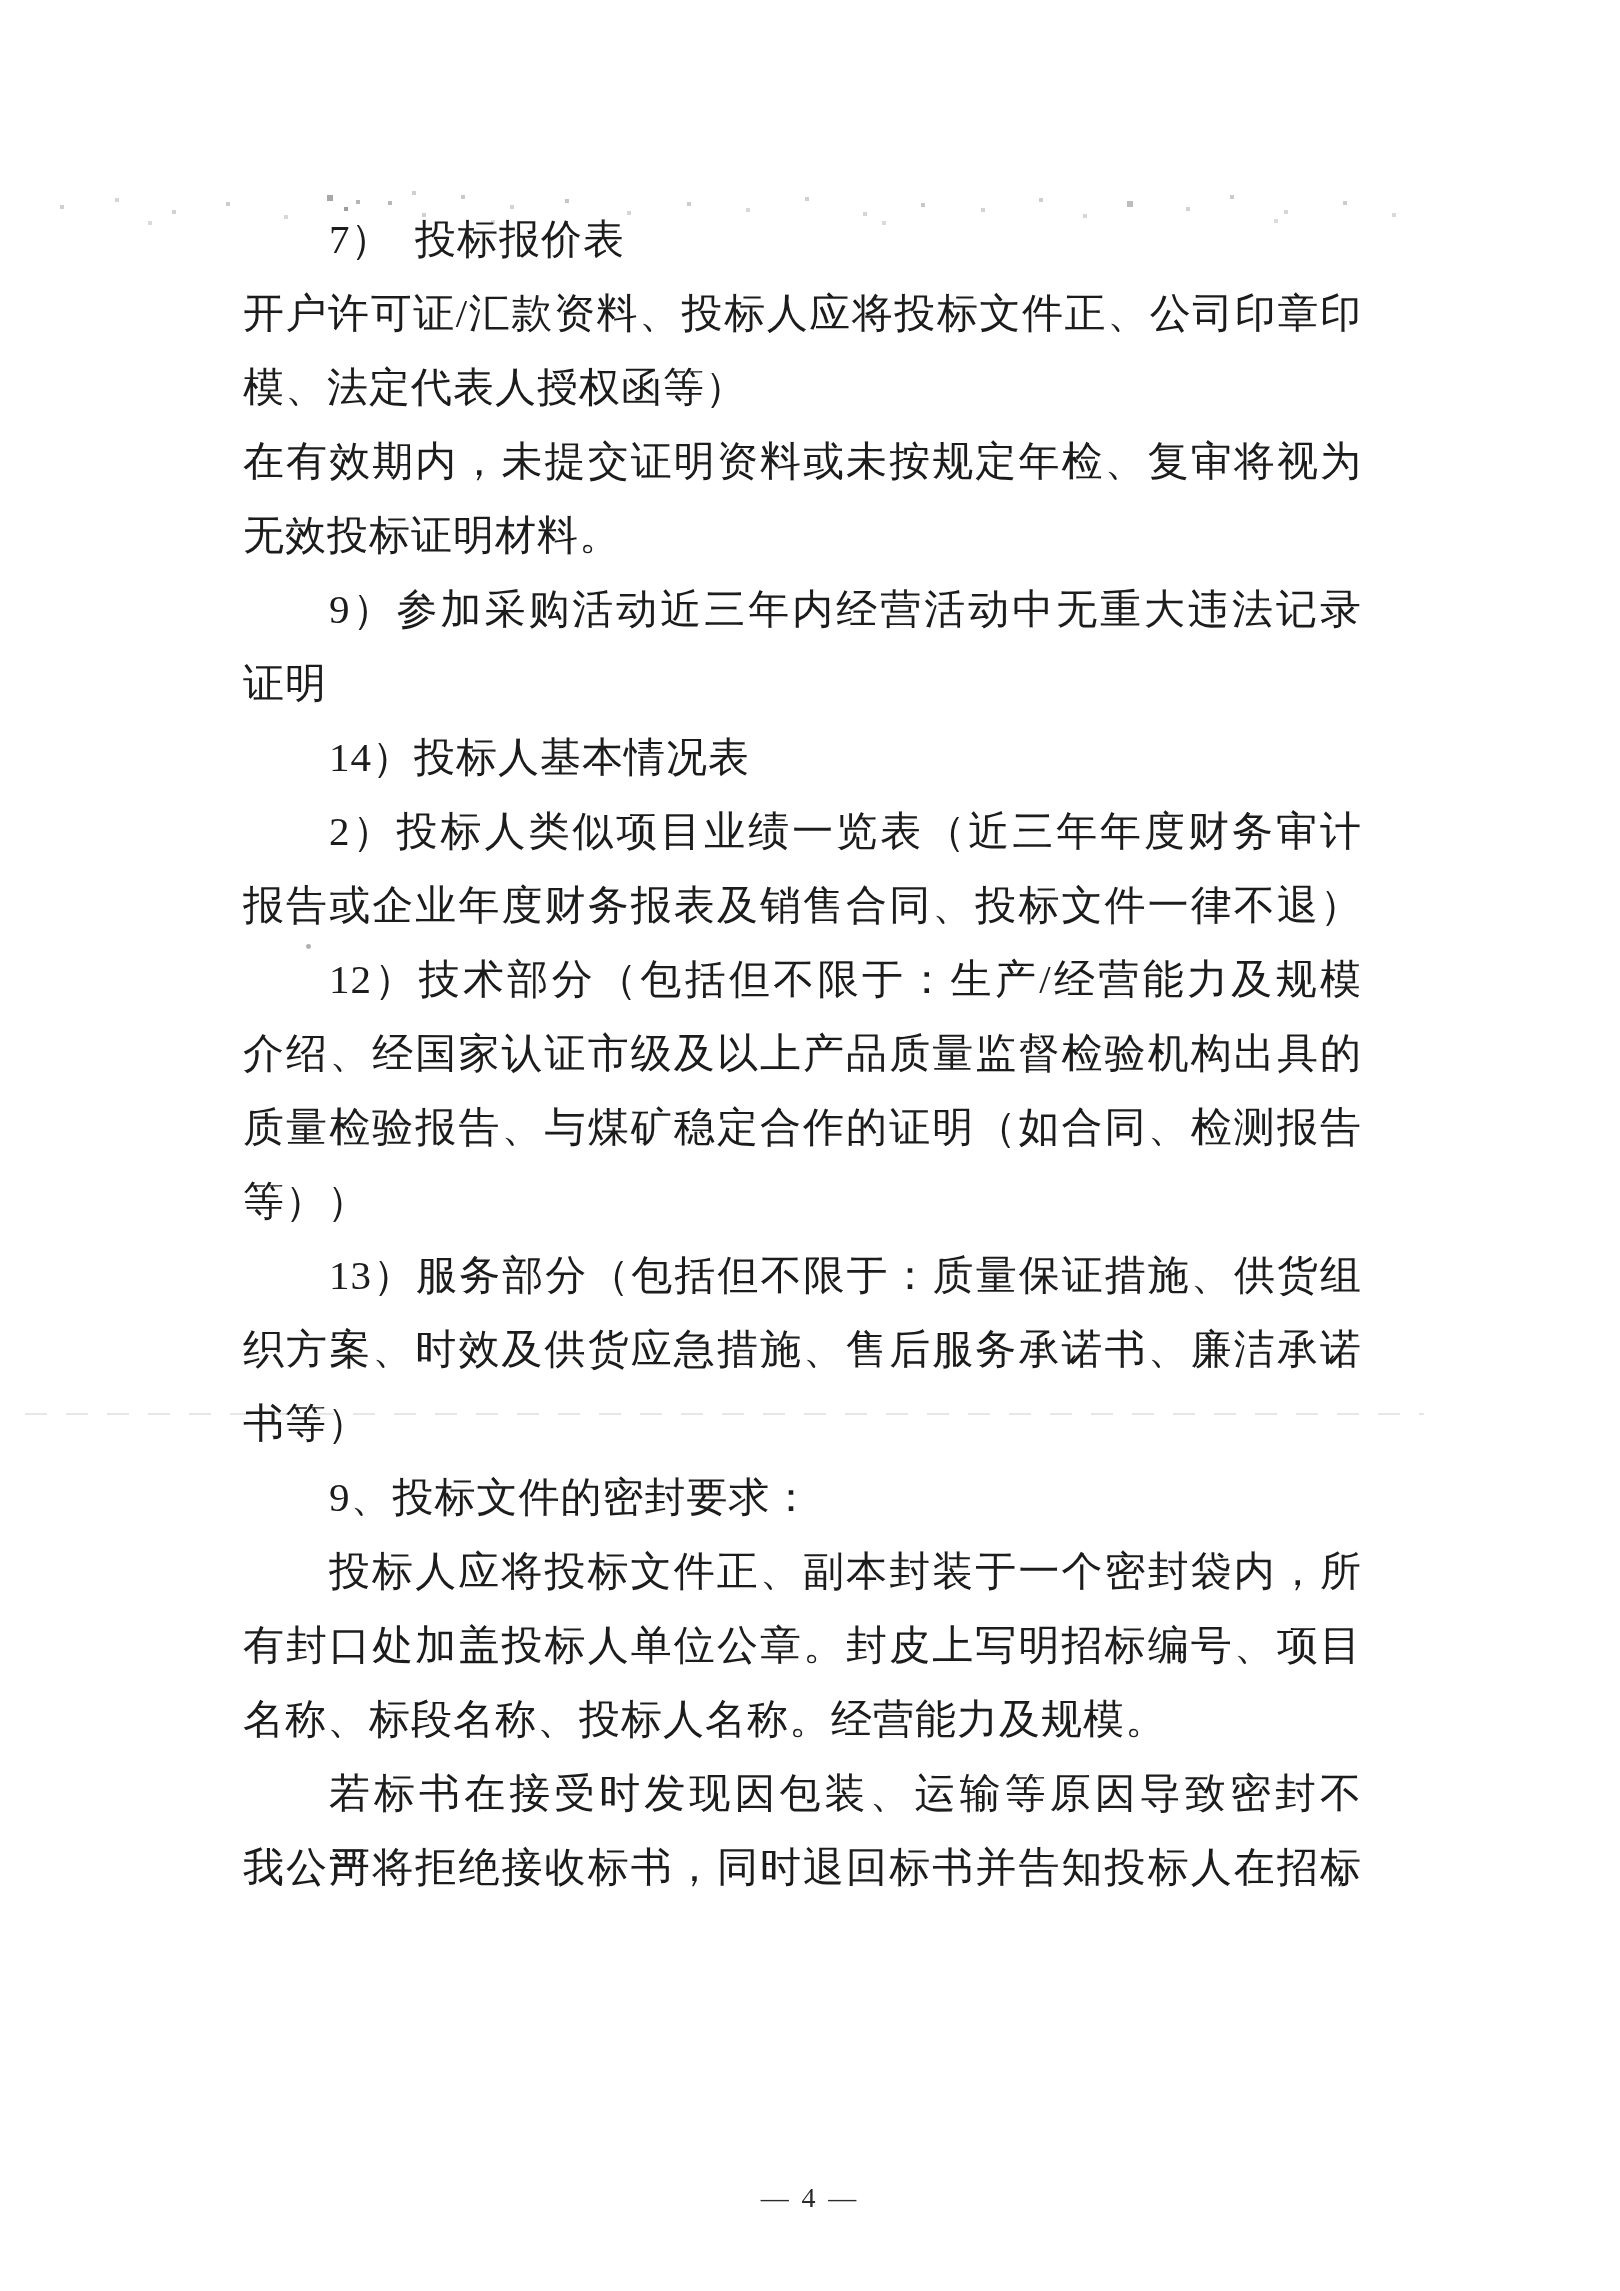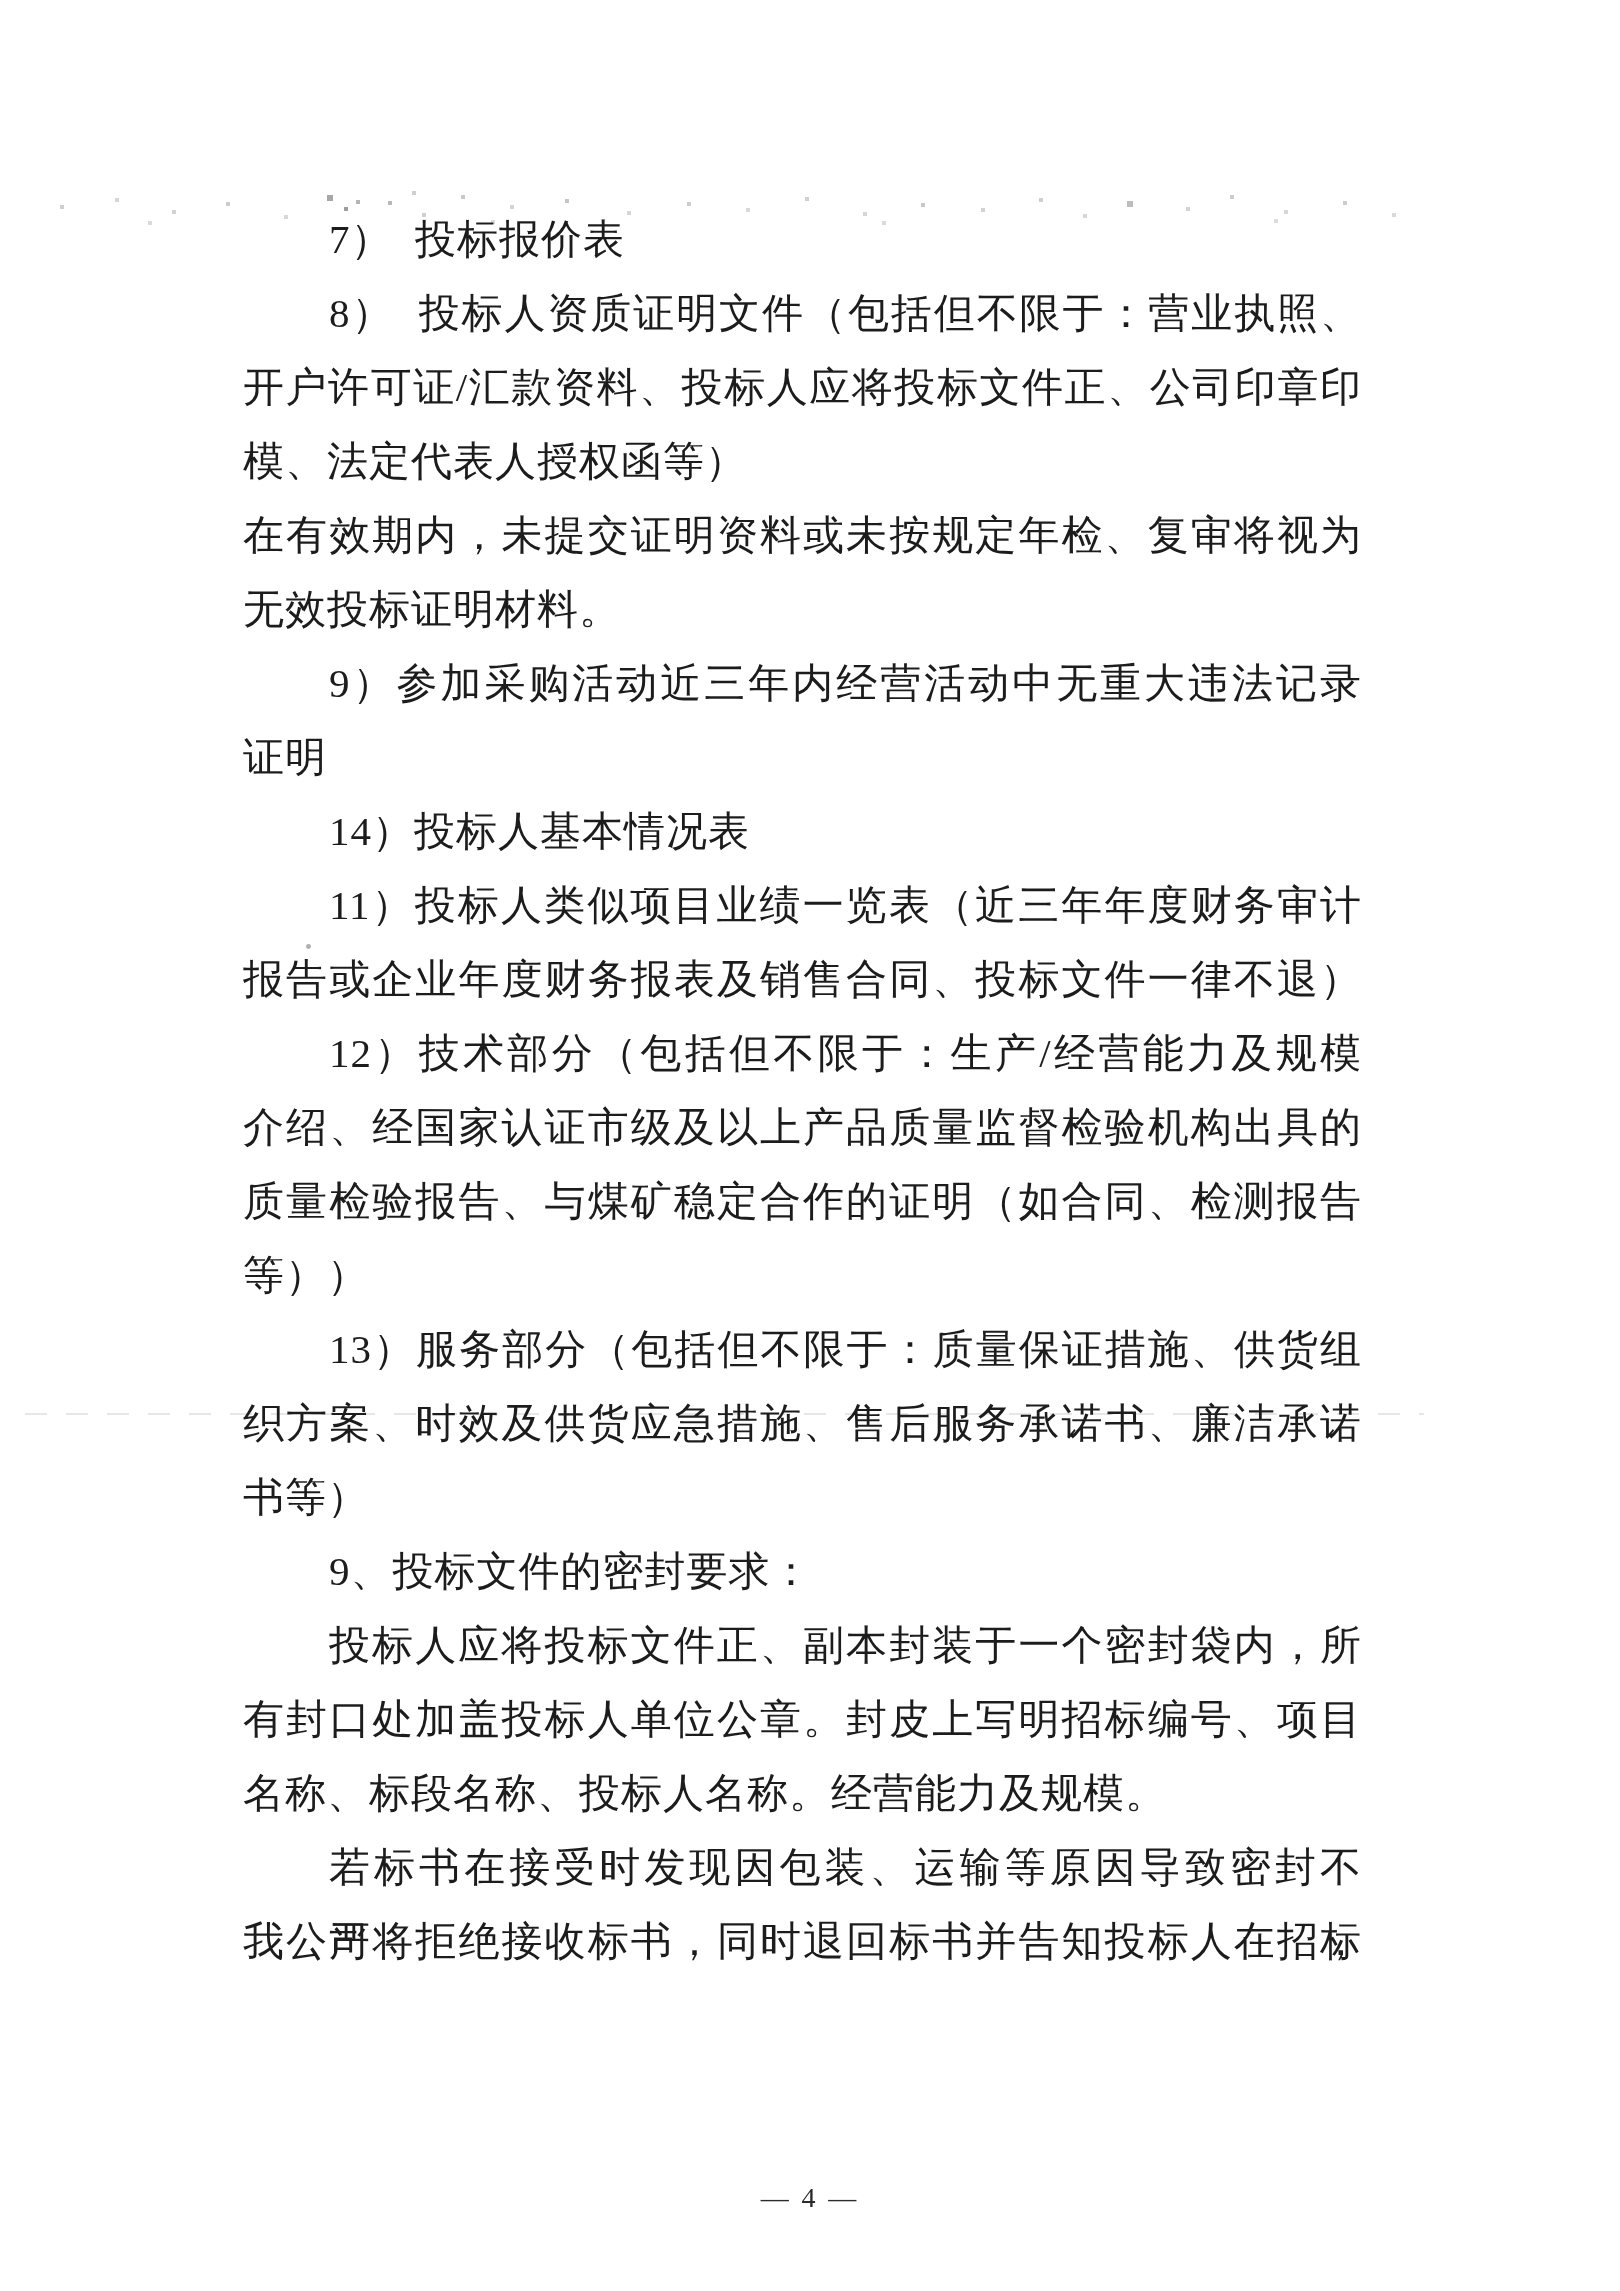--- a/index.html
+++ b/index.html
@@ -100,29 +100,28 @@
 <body>
 
 <div class="page">
 
   <div class="noise-band"></div>
   <div class="artifact-dash-line"></div>
   <div class="artifact-dot"></div>
 
   <main class="text-block">
       <div class="line indent">7）  投标报价表</div>
-      <div class="line indent justify">8）  投标人资质证明文件（包括但不限于：营业执照、</div>
       <div class="line justify">开户许可证/汇款资料、投标人应将投标文件正、公司印章印</div>
       <div class="line">模、法定代表人授权函等）</div>
       <div class="line justify">在有效期内，未提交证明资料或未按规定年检、复审将视为</div>
       <div class="line">无效投标证明材料。</div>
       <div class="line indent justify">9）参加采购活动近三年内经营活动中无重大违法记录</div>
       <div class="line">证明</div>
       <div class="line indent">14）投标人基本情况表</div>
-      <div class="line indent justify">11）投标人类似项目业绩一览表（近三年年度财务审计</div>
+      <div class="line indent justify">2）投标人类似项目业绩一览表（近三年年度财务审计</div>
       <div class="line justify">报告或企业年度财务报表及销售合同、投标文件一律不退）</div>
       <div class="line indent justify">12）技术部分（包括但不限于：生产/经营能力及规模</div>
       <div class="line justify">介绍、经国家认证市级及以上产品质量监督检验机构出具的</div>
       <div class="line justify">质量检验报告、与煤矿稳定合作的证明（如合同、检测报告</div>
       <div class="line">等））</div>
       <div class="line indent justify">13）服务部分（包括但不限于：质量保证措施、供货组</div>
       <div class="line justify">织方案、时效及供货应急措施、售后服务承诺书、廉洁承诺</div>
       <div class="line">书等）</div>
       <div class="line indent">9、投标文件的密封要求：</div>
       <div class="line indent justify">投标人应将投标文件正、副本封装于一个密封袋内，所</div>

